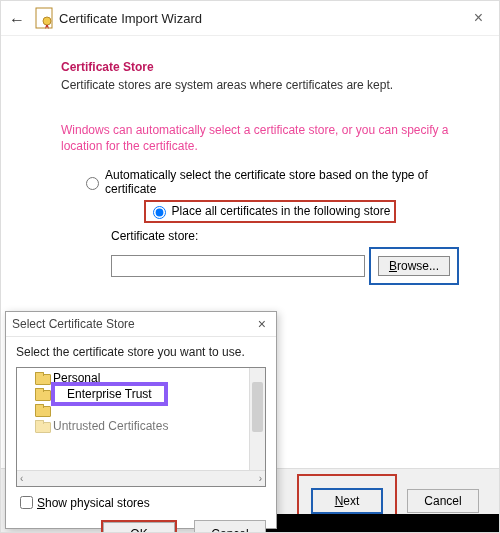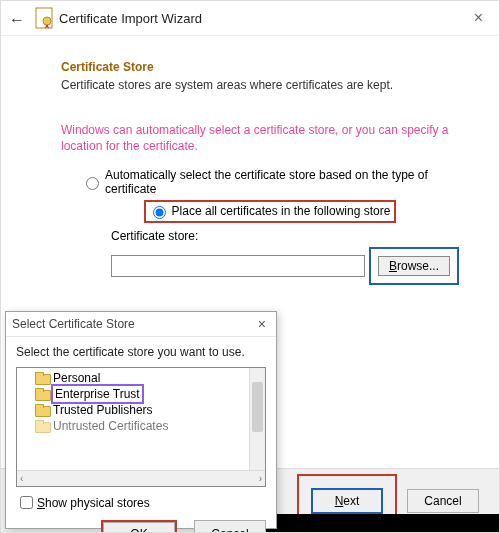--- a/index.html
+++ b/index.html
@@ -17,21 +17,21 @@
   .main-window { position: relative; width: 100%; height: 100%; }
   .titlebar {
     display: flex; align-items: center; padding: 6px 8px;
     border-bottom: 1px solid #eee;
   }
   .back-arrow { font-size: 16px; color: #333; margin-right: 10px; cursor: default; }
   .cert-icon-svg { width: 18px; height: 22px; margin-right: 6px; }
   .title-text { font-size: 13px; color: #222; }
   .close-x { margin-left: auto; font-size: 16px; color: #666; padding: 0 8px; cursor: default; }
   .content { padding: 24px 40px 10px 60px; }
-  .section-heading { font-weight: 600; font-size: 12px; color: #a16207; margin-bottom: 4px; }
+  .section-heading { font-weight: 600; font-size: 12px; color: #be185d; margin-bottom: 4px; }
   .section-sub { color: #333; margin-bottom: 30px; }
   .desc { color: #ec4899; margin-bottom: 14px; line-height: 1.35; }
   .radio-row { display: flex; align-items: center; margin: 4px 0 4px 20px; justify-content: center; }
   .radio-row input[type=radio] { margin-right: 6px; }
   .radio-highlight {
     display: inline-flex; align-items: center;
     border: 2px solid #c0392b; padding: 1px 4px 2px 2px;
   }
   .store-sub { margin: 6px 0 4px 50px; }
   .store-row {
@@ -90,21 +90,21 @@
   .folder-ic::before {
     content: ""; position: absolute; left: 0; top: 2px; width: 14px; height: 9px;
     background: #f3d26b; border: 1px solid #bfa038; border-radius: 1px;
   }
   .folder-ic::after {
     content: ""; position: absolute; left: 0; top: 0; width: 7px; height: 3px;
     background: #f3d26b; border: 1px solid #bfa038; border-bottom: none;
     border-radius: 1px 1px 0 0;
   }
   .tree-item.selected span.lbl {
-    border: 2px solid #8b5cf6; padding: 0 2px; margin-left: -2px;
+    border: 4px solid #8b5cf6; padding: 0 12px; margin-left: -2px;
     background: #fff;
   }
   .tree-scroll-v {
     position: absolute; right: 0; top: 0; width: 16px; bottom: 16px;
     background: #f0f0f0; border-left: 1px solid #dcdcdc;
   }
   .tree-scroll-v .thumb {
     position: absolute; left: 2px; top: 14px; right: 2px; height: 50px;
     background: #cfcfcf; border-radius: 2px;
   }
@@ -184,21 +184,20 @@
           <div class="tree-item">
               <span class="folder-ic"></span>
               <span class="lbl">Personal</span>
             </div>
           <div class="tree-item selected">
               <span class="folder-ic"></span>
               <span class="lbl">Enterprise Trust</span>
             </div>
           <div class="tree-item">
               <span class="folder-ic"></span>
-              <span class="lbl">Trusted Publishers</span>
             </div>
           <div class="tree-item" style="opacity:.55">
               <span class="folder-ic"></span>
               <span class="lbl">Untrusted Certificates</span>
             </div>
         </div>
         <div class="tree-scroll-v">
             <div class="thumb"></div>
           </div>
         <div class="tree-scroll-h">

